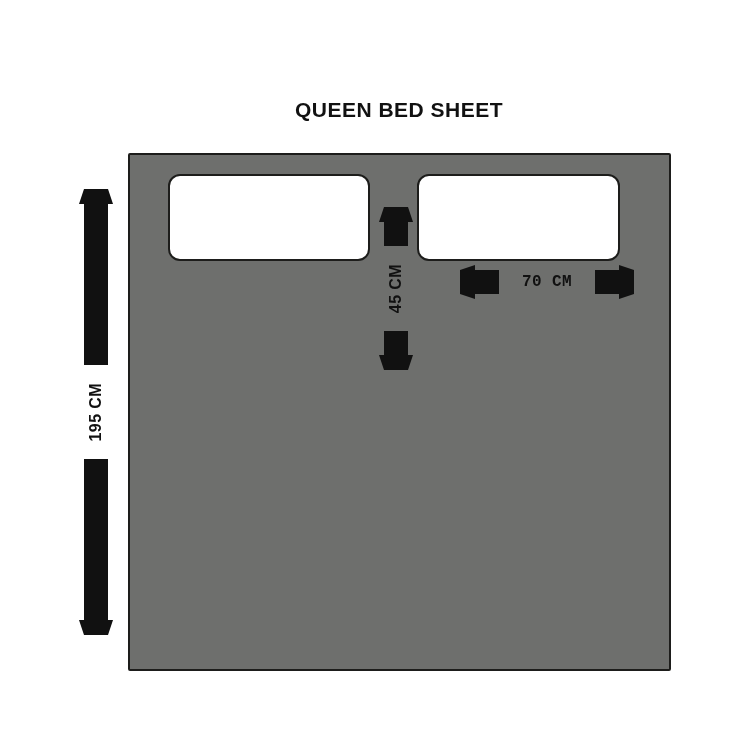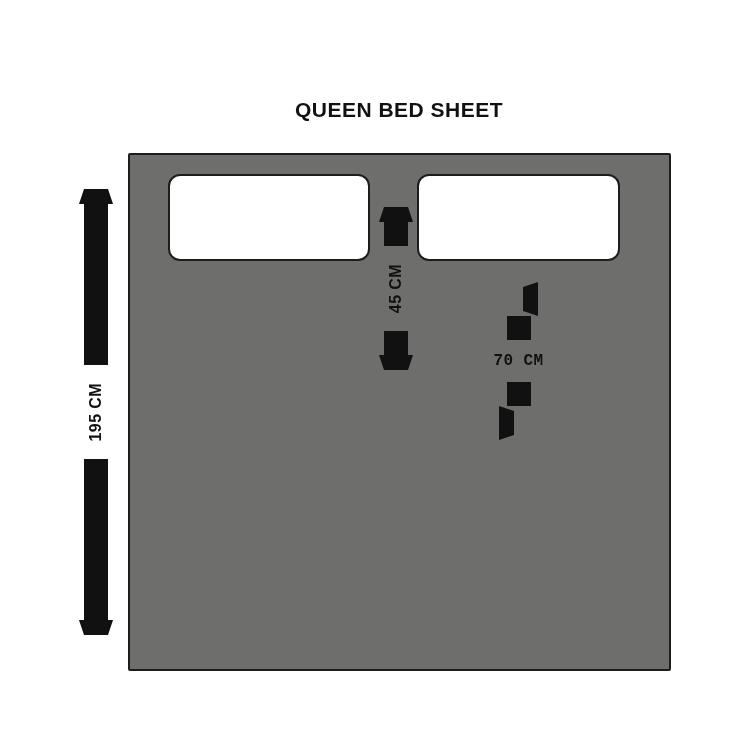--- a/index.html
+++ b/index.html
@@ -35,21 +35,21 @@
     background:var(--pillow-fill);
     border:2px solid var(--outline);
     border-radius:12px;
   }
   .pillow-left{left:38px;width:202px;}
   .pillow-right{left:287px;width:203px;}
 
   
   .dim{position:absolute;display:flex;align-items:center;}
   .dim-v{flex-direction:column;}
-  .dim-h{flex-direction:column;font-family:Liberation Mono, monospace;}
+  .dim-h{flex-direction:row;font-family:Liberation Mono, monospace;}
 
   .dim-195{left:50px;top:129px;width:44px;height:518px;}
   .dim-45 {left:350px;top:147px;width:44px;height:97px;}
   .dim-70 {left:400px;top:246px;width:189px;height:24px;}
   .dim-150{left:102px;top:666px;width:550px;height:24px;}
 
   .dline{background:var(--arrow);flex:1 1 auto;}
   .dline-v{width:3px;}
   .dline-h{height:3px;}
 

